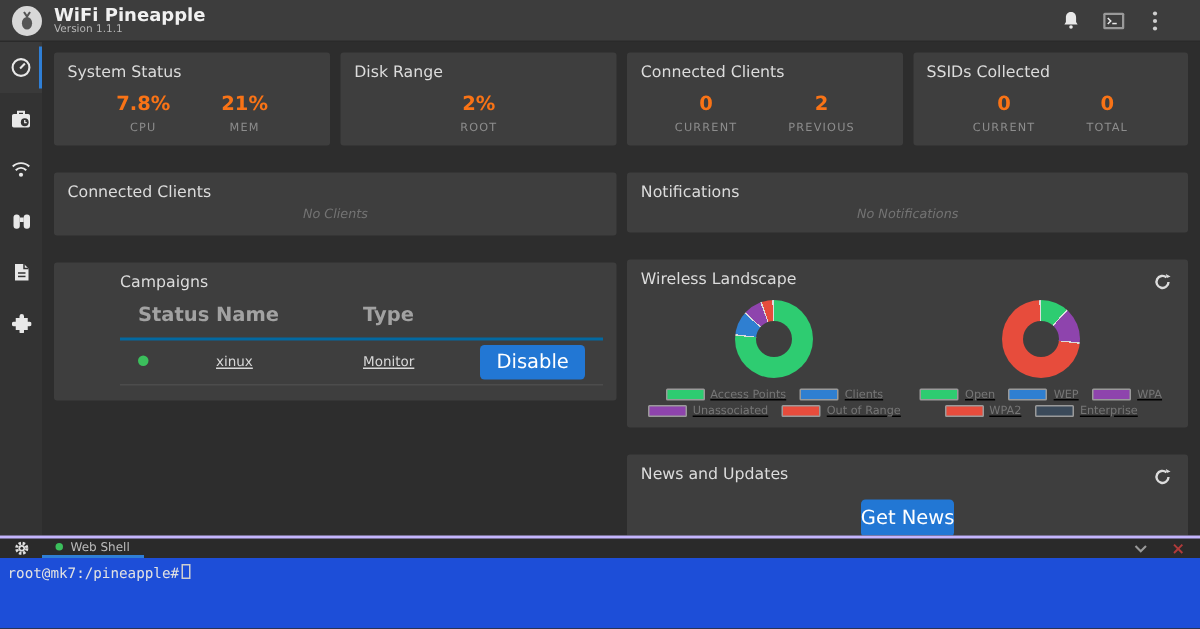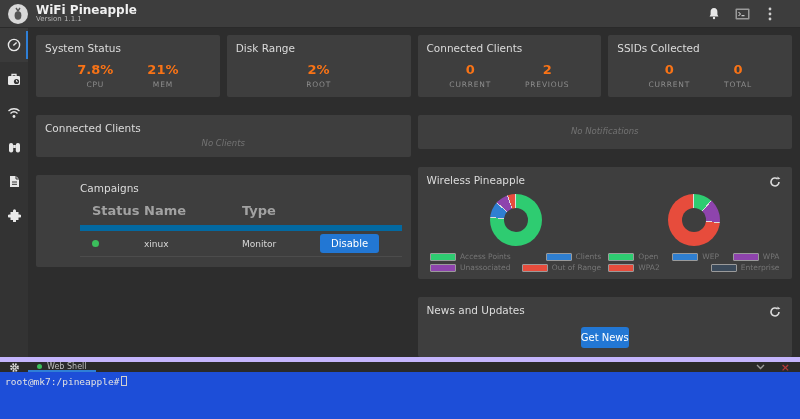--- a/index.html
+++ b/index.html
@@ -42,44 +42,44 @@
   .stat-lbl { color:#8d8d8d; font-size:7.5px; letter-spacing:0.8px; margin-top:3px; }
 
   .empty-card { height:42px; }
   .empty-text { color:#737373; font-size:8.5px; font-style:italic; text-align:center; margin-top:4px; }
 
   
   .camp-card { padding-bottom:10px;padding-left:44px; }
   .tbl { margin-top:9px; }
   .trow { display:grid; grid-template-columns:52px 98px 78px 1fr; align-items:center; padding:0 12px; }
   .thead { color:#a2a2a2; font-size:13px; font-weight:bold; padding-bottom:7px; }
-  .tbody { border-top:6px solid #0369a1; border-bottom:1px solid #4c4c4c; height:32px; color:#d8d8d8; font-size:9px; }
+  .tbody { border-top:2px solid #0369a1; border-bottom:1px solid #4c4c4c; height:32px; color:#d8d8d8; font-size:9px;text-decoration:underline; }
   .dot { width:7px; height:7px; border-radius:50%; display:inline-block; }
   .btn { background:#2277d4; color:#fff; border:none; border-radius:3px;
-    font-size:10px; font-family:inherit; padding:4px 11px; cursor:pointer; }
+    font-size:13px; font-family:inherit; padding:4px 11px; cursor:pointer; }
 
   
   .charts { display:flex; justify-content:space-around; margin-top:4px; }
   .chart-block { display:flex; flex-direction:column; align-items:center; width:48%; }
   .donut { width:52px; height:52px; border-radius:50%; position:relative; }
   .donut::after { content:""; position:absolute; left:14px; top:14px; width:24px; height:24px;
     border-radius:50%; background:#3e3e3e; }
-  .legend { display:flex; flex-wrap:wrap; justify-content:space-between; column-gap:9px; row-gap:2px;
-    margin-top:6px; max-width:215px; }
+  .legend { display:flex; flex-wrap:wrap; justify-content:center; column-gap:9px; row-gap:2px;
+    margin-top:6px; max-width:215px;text-decoration:underline; }
   .legend-item { display:flex; align-items:center; gap:4px; }
   .swatch { width:26px; height:8px; border:1px solid #9a9a9a; border-radius:1px; display:inline-block; }
   .legend-label { color:#767676; font-size:7.5px; }
 
   .news-card { padding-bottom:9px; }
   .news-btn-row { display:flex; justify-content:center; margin-top:7px; }
   .news-btn { padding:5px 0; }
 
   
   .shell-bar { height:15px; background:#2a2a2a; display:flex; align-items:center; flex:0 0 auto;
-    border-top:5px solid #c4b5fd; }
+    border-top:2px solid #c4b5fd; }
   .gear-cell { width:28px; display:flex; align-items:center; justify-content:center; cursor:pointer; }
   .shell-tab { display:flex; align-items:center; gap:5px; padding:0 9px; height:100%;
     border-bottom:2px solid #2f7fd6; cursor:pointer; }
   .shell-dot { width:5px; height:5px; border-radius:50%; background:#3bbf5c; }
   .shell-tab-label { color:#bdbdbd; font-size:8px; }
   .shell-spacer { flex:1; }
   .shell-icons { display:flex; align-items:center; gap:12px; padding-right:10px; }
   .close-x { color:#b03a3a; font-size:11px; font-weight:bold; line-height:1; cursor:pointer; }
 
   .terminal { height:47px; background:#1d4ed8; padding:4px 5px;
@@ -263,26 +263,27 @@
               </div>
               <div class="stat">
                 <div class="stat-num">0</div>
                 <div class="stat-lbl">TOTAL</div>
               </div>
             </div>
           </div>
         </div>
 
         <div class="card empty-card">
+          <div class="card-title">Notifications</div>
           <div class="empty-text">No Notifications</div>
         </div>
 
         <div class="card">
           <div class="card-head">
-            <div class="card-title">Wireless Pineapple</div>
+            <div class="card-title">Wireless Landscape</div>
             <div class="sp"></div>
             <span class="hicon">
               <svg width="12" height="12" viewBox="0 0 12 12">
                 <path d="M10 6 A4 4 0 1 1 8.6 2.9" fill="none" stroke="#dcdcdc" stroke-width="1.6"></path>
                 <path d="M8.2 0.6 L8.9 3.4 L11.4 2.4 Z" fill="#dcdcdc"></path>
               </svg>
             </span>
           </div>
           <div class="charts">
             <div class="chart-block">

